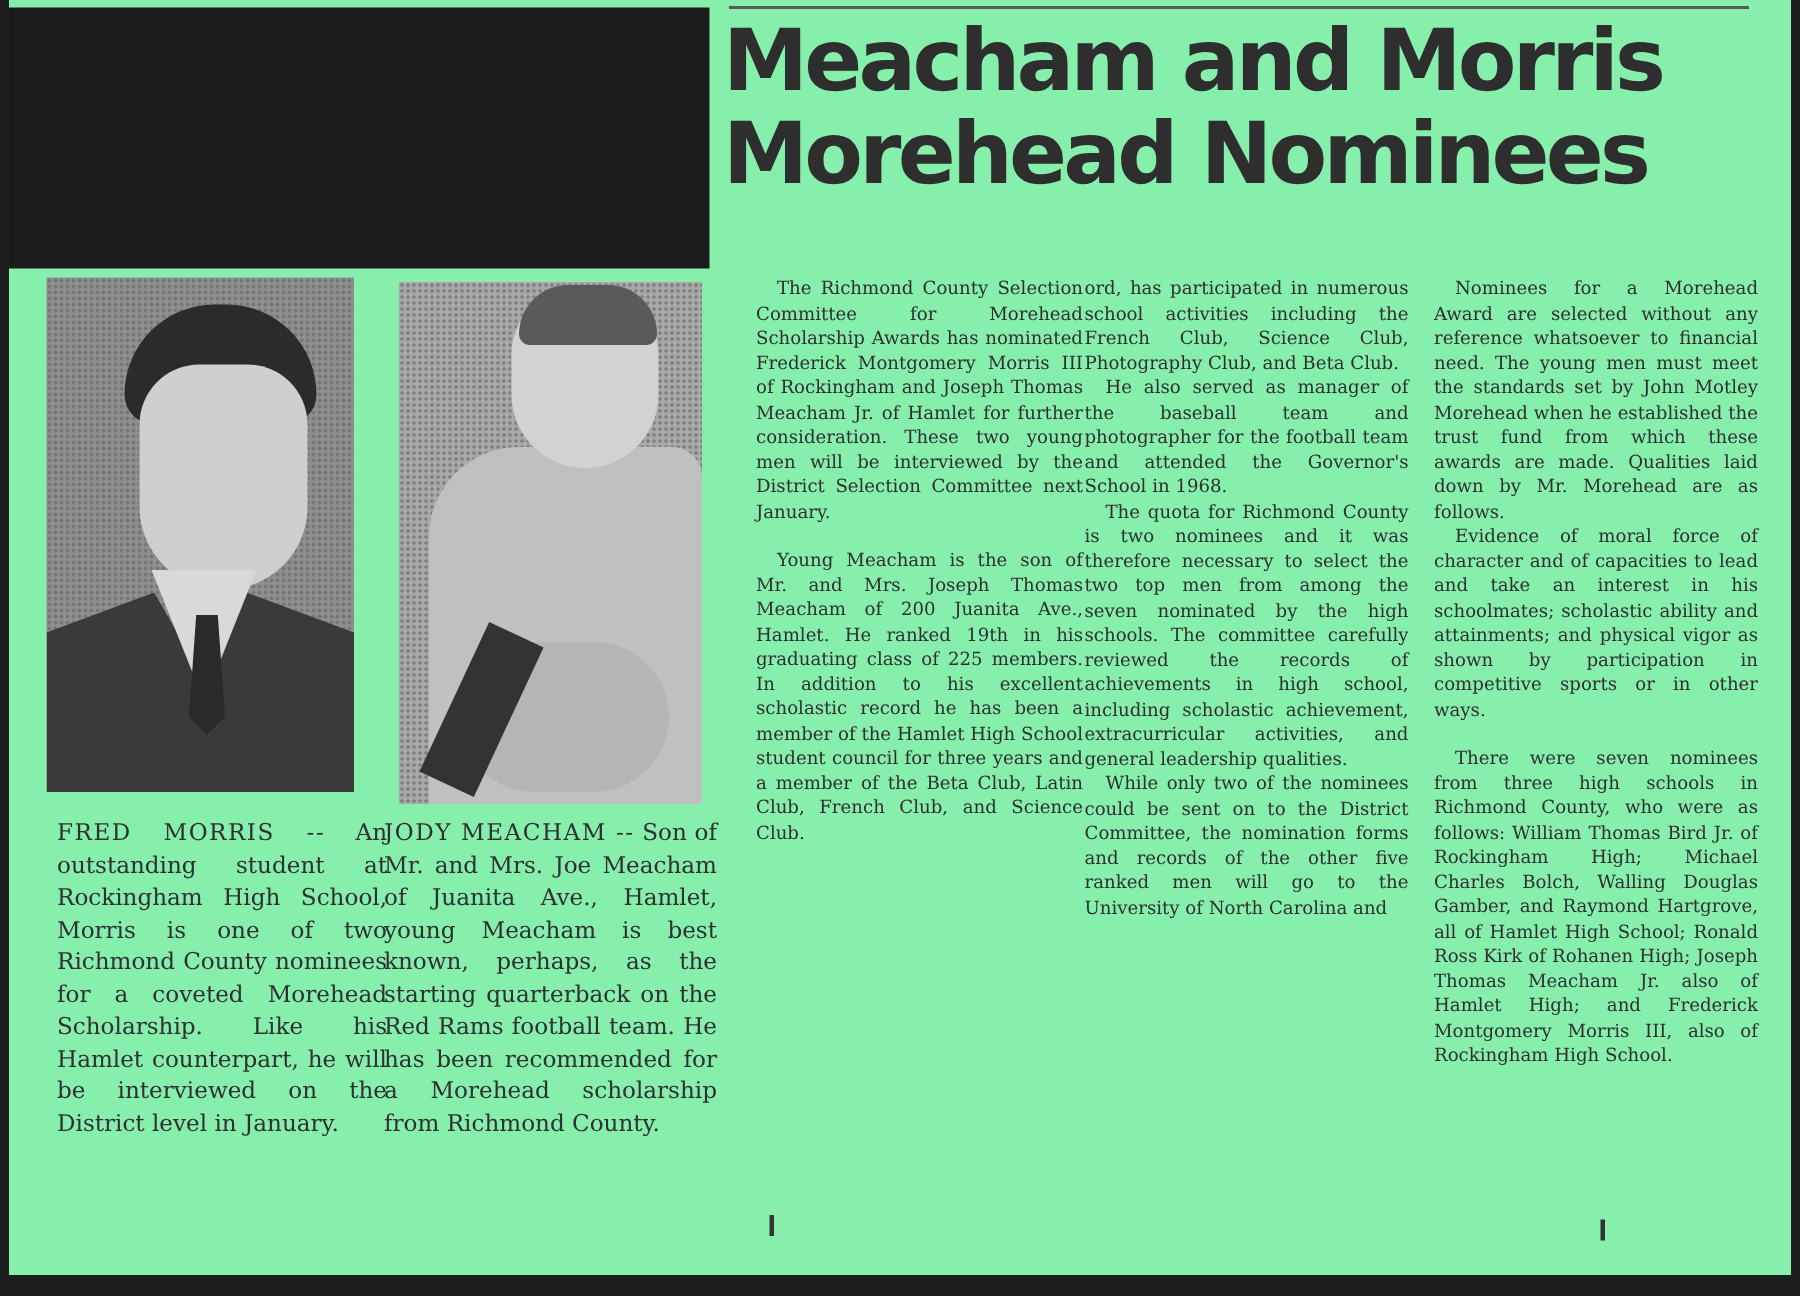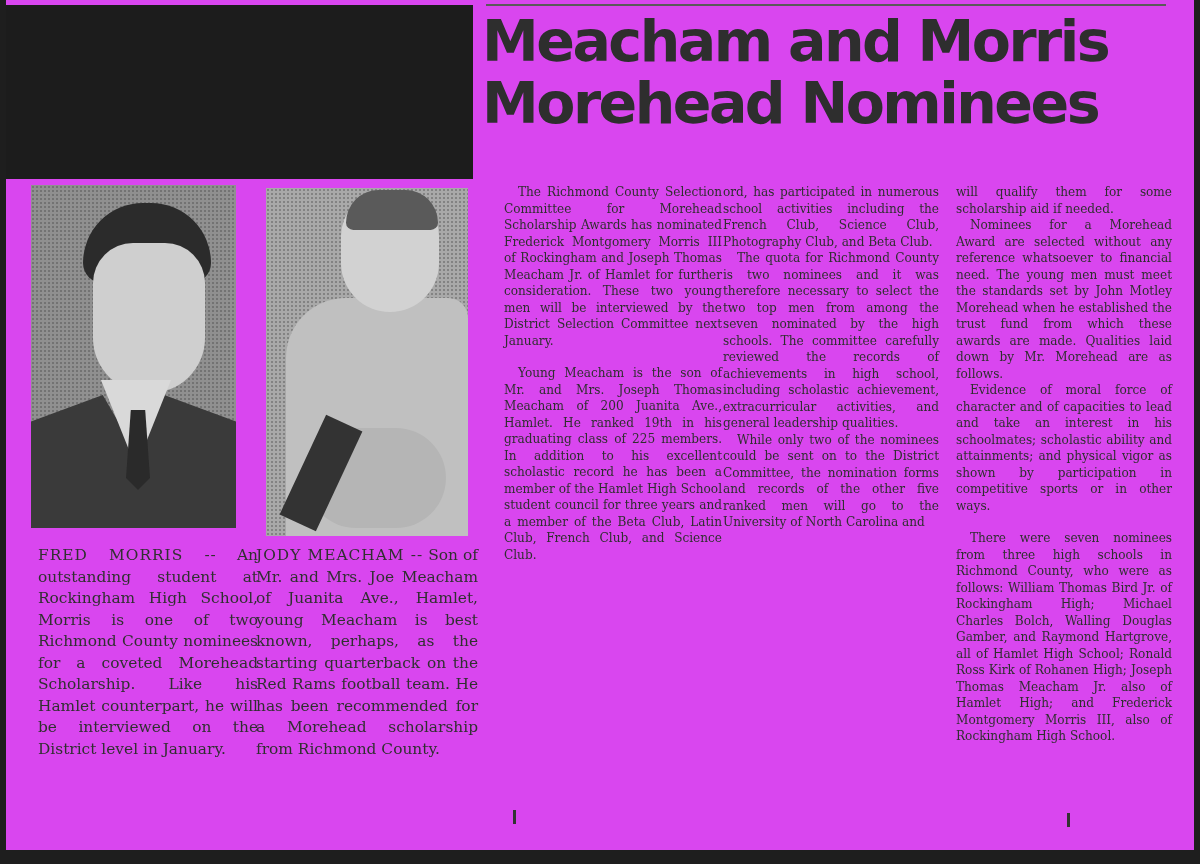--- a/index.html
+++ b/index.html
@@ -3,21 +3,21 @@
 <meta charset="utf-8">
 <style>
   html, body { margin:0; padding:0; }
   body {
     width:1200px; height:864px; position:relative; overflow:hidden;
     background:#1e1e1e;
     font-family:"DejaVu Serif", serif;
   }
   .clip {
     position:absolute; left:6px; top:0; width:1188px; height:853px;
-    background:#d946ef;
+    background:#86efac;
   }
   .black-block {
     position:absolute; left:0; top:5px; width:467px; height:174px;
     background:#1c1c1c;
   }
   .top-rule {
     position:absolute; left:480px; top:4px; width:680px; height:2px; background:#5a5a5a;
   }
   .headline {
     position:absolute; left:476px; top:10px; width:720px;
@@ -101,26 +101,26 @@
     <span class="lead">JODY MEACHAM --</span><span> Son of Mr. and Mrs. Joe Meacham of Juanita Ave., Hamlet, young Meacham is best known, perhaps, as the starting quarterback on the Red Rams football team. He has been recommended for a Morehead scholarship from Richmond County.</span>
   </div>
 
   <div class="col col1">
     <p>The Richmond County Selection Committee for Morehead Scholarship Awards has nominated Frederick Montgomery Morris III of Rockingham and Joseph Thomas Meacham Jr. of Hamlet for further consideration. These two young men will be interviewed by the District Selection Committee next January.</p>
     <p class="gap">Young Meacham is the son of Mr. and Mrs. Joseph Thomas Meacham of 200 Juanita Ave., Hamlet. He ranked 19th in his graduating class of 225 members. In addition to his excellent scholastic record he has been a member of the Hamlet High School student council for three years and a member of the Beta Club, Latin Club, French Club, and Science Club.</p>
   </div>
 
   <div class="col col2">
     <p class="cont">ord, has participated in numerous school activities including the French Club, Science Club, Photography Club, and Beta Club.</p>
+    <p>He also served as manager of the baseball team and photographer for the football team and attended the Governor's School in 1968.</p>
     <p>The quota for Richmond County is two nominees and it was therefore necessary to select the two top men from among the seven nominated by the high schools. The committee carefully reviewed the records of achievements in high school, including scholastic achievement, extracurricular activities, and general leadership qualities.</p>
     <p>While only two of the nominees could be sent on to the District Committee, the nomination forms and records of the other five ranked men will go to the University of North Carolina and</p>
   </div>
 
   <div class="col col3">
-    <p class="cont">will qualify them for some scholarship aid if needed.</p>
     <p>Nominees for a Morehead Award are selected without any reference whatsoever to financial need. The young men must meet the standards set by John Motley Morehead when he established the trust fund from which these awards are made. Qualities laid down by Mr. Morehead are as follows.</p>
     <p>Evidence of moral force of character and of capacities to lead and take an interest in his schoolmates; scholastic ability and attainments; and physical vigor as shown by participation in competitive sports or in other ways.</p>
     <p class="gap">There were seven nominees from three high schools in Richmond County, who were as follows: William Thomas Bird Jr. of Rockingham High; Michael Charles Bolch, Walling Douglas Gamber, and Raymond Hartgrove, all of Hamlet High School; Ronald Ross Kirk of Rohanen High; Joseph Thomas Meacham Jr. also of Hamlet High; and Frederick Montgomery Morris III, also of Rockingham High School.</p>
   </div>
 
   <div class="fold-mark" style="left:507px; top:810px;"></div>
   <div class="fold-mark" style="left:1061px; top:813px;"></div>
 </div>
 <div class="torn"></div>
 

